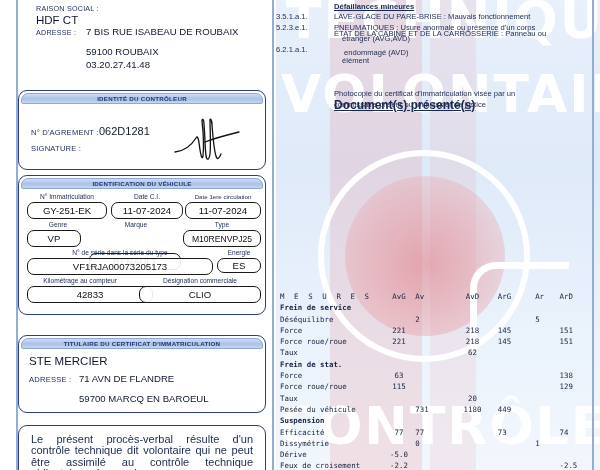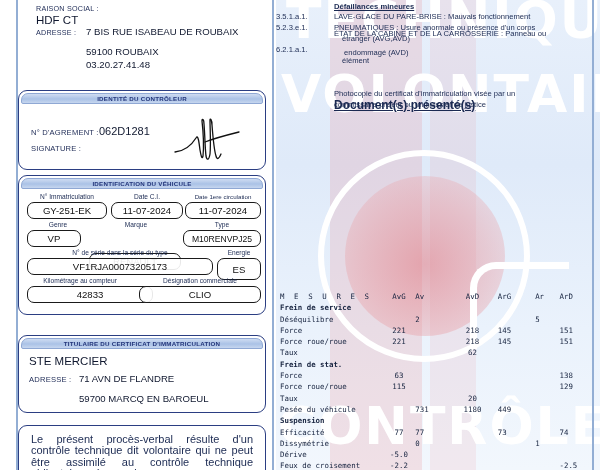--- a/index.html
+++ b/index.html
@@ -337,21 +337,21 @@
       <div class="fbox" style="left:164px;top:54px;width:78px;height:17px;">
         <span style="font-size:8.6px;">M10RENVPJ25</span>
       </div>
 
       <div class="fcap" style="left:8px;top:73px;width:186px;">N° de série dans la série du type</div>
       <div class="fbox" style="left:8px;top:82px;width:186px;height:17px;">
         <span>VF1RJA00073205173</span>
       </div>
 
       <div class="fcap" style="left:198px;top:73px;width:44px;">Energie</div>
-      <div class="fbox" style="left:198px;top:82px;width:44px;height:22px;">
+      <div class="fbox" style="left:198px;top:82px;width:44px;height:15px;">
         <span>ES</span>
       </div>
 
       <div class="fcap" style="left:8px;top:101px;width:106px;">Kilométrage au compteur</div>
       <div class="fbox" style="left:8px;top:110px;width:126px;height:17px;">
         <span>42833</span>
       </div>
 
       <div class="fcap" style="left:120px;top:101px;width:122px;">Désignation commerciale</div>
       <div class="fbox" style="left:120px;top:110px;width:122px;height:17px;">

